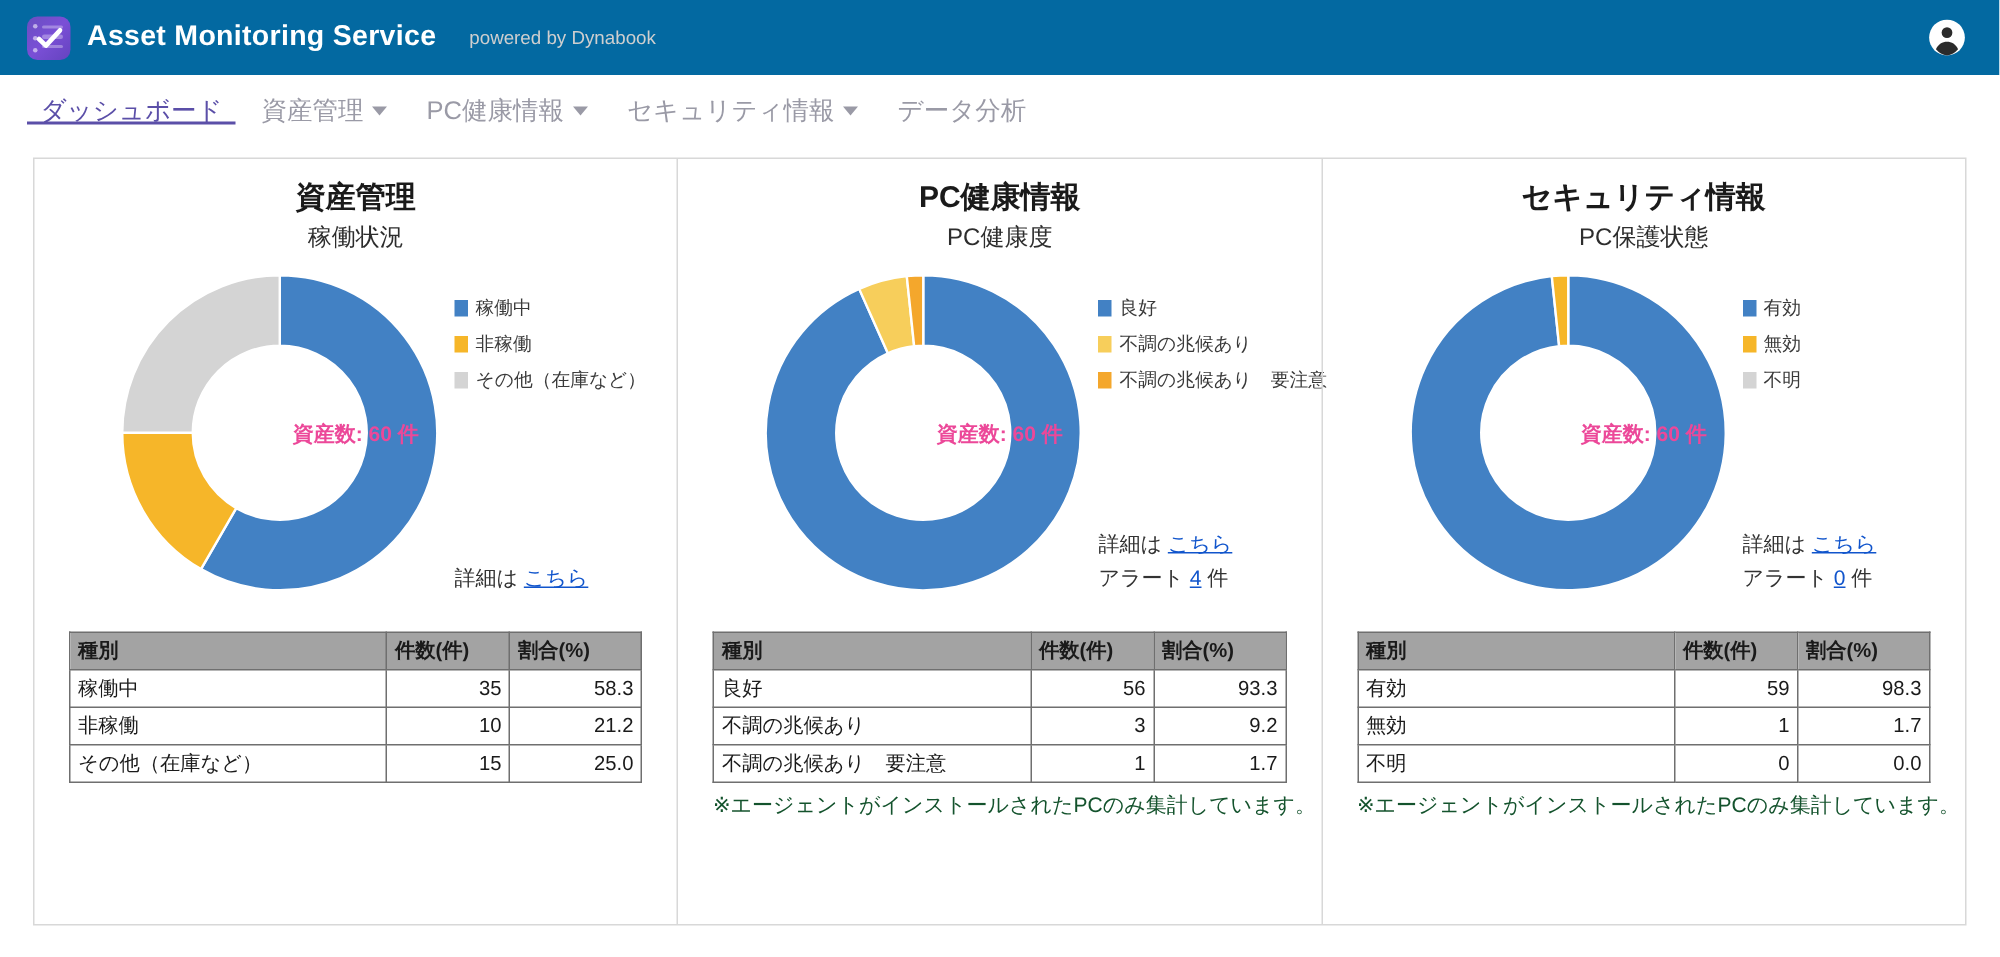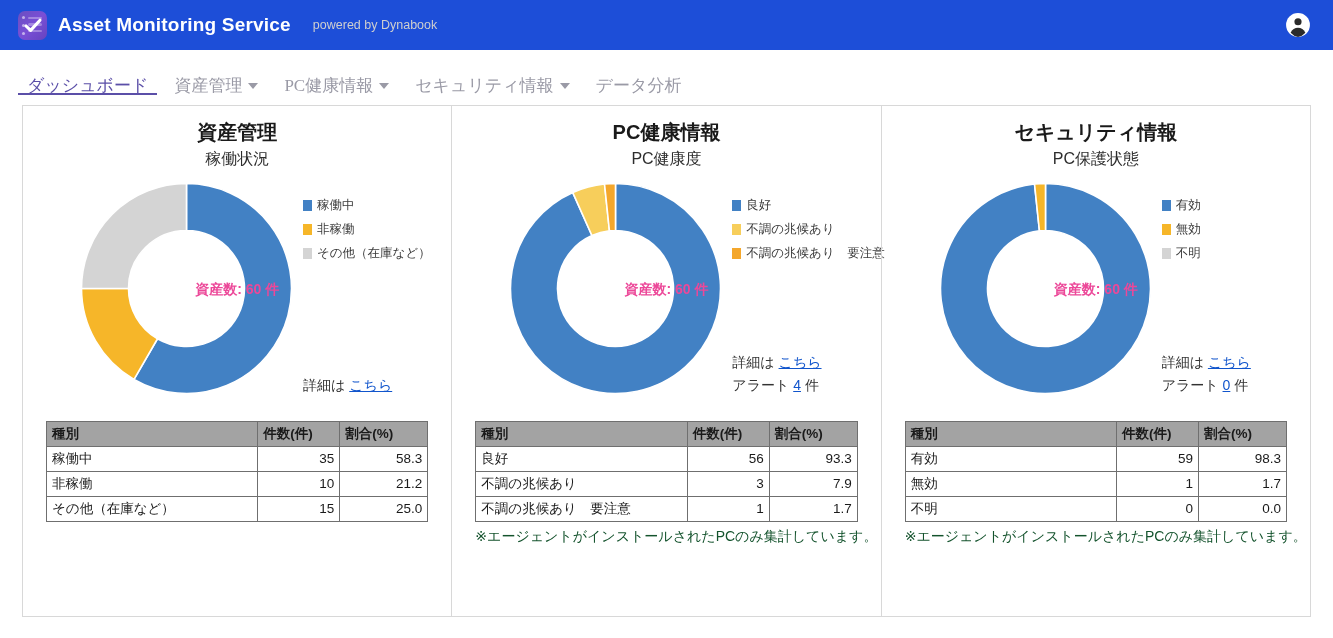--- a/index.html
+++ b/index.html
@@ -7,21 +7,21 @@
     margin: 0; padding: 0;
     width: 1333px; height: 638px;
     overflow: hidden;
     background: #ffffff;
     font-family: "Liberation Sans", "DejaVu Sans", sans-serif;
   }
 
   
   .topbar {
     height: 50px;
-    background: #1d4ed8;
+    background: #0369a1;
     display: flex;
     align-items: center;
     padding: 0 16px 0 18px;
     position: relative;
   }
   .logo-mark {
     width: 29px; height: 29px;
     border-radius: 7px;
     background: linear-gradient(135deg, #6a4fc0 0%, #7a4fd6 50%, #6543bf 100%);
     position: relative;
@@ -62,24 +62,23 @@
     transform: translateY(-50%);
     width: 26px; height: 26px;
     cursor: pointer;
   }
 
   
   .navbar {
     height: 48px;
     background: #ffffff;
     display: flex;
-    align-items: flex-end;
+    align-items: center;
     padding-left: 14px;
     border-bottom: 1px solid #ffffff;
-    font-family: Liberation Serif, serif;
   }
   .nav-item {
     display: flex;
     align-items: center;
     padding: 0 13px;
     font-size: 17px;
     color: #9a9aa6;
     white-space: nowrap;
     position: relative;
     cursor: pointer;
@@ -391,21 +390,21 @@
       </thead>
       <tbody>
         <tr>
           <td>良好</td>
           <td class="num">56</td>
           <td class="num">93.3</td>
         </tr>
         <tr>
           <td>不調の兆候あり</td>
           <td class="num">3</td>
-          <td class="num">7.9</td>
+          <td class="num">9.2</td>
         </tr>
         <tr>
           <td>不調の兆候あり　要注意</td>
           <td class="num">1</td>
           <td class="num">1.7</td>
         </tr>
       </tbody>
     </table>
 
     <div class="footnote">※エージェントがインストールされたPCのみ集計しています。</div>

